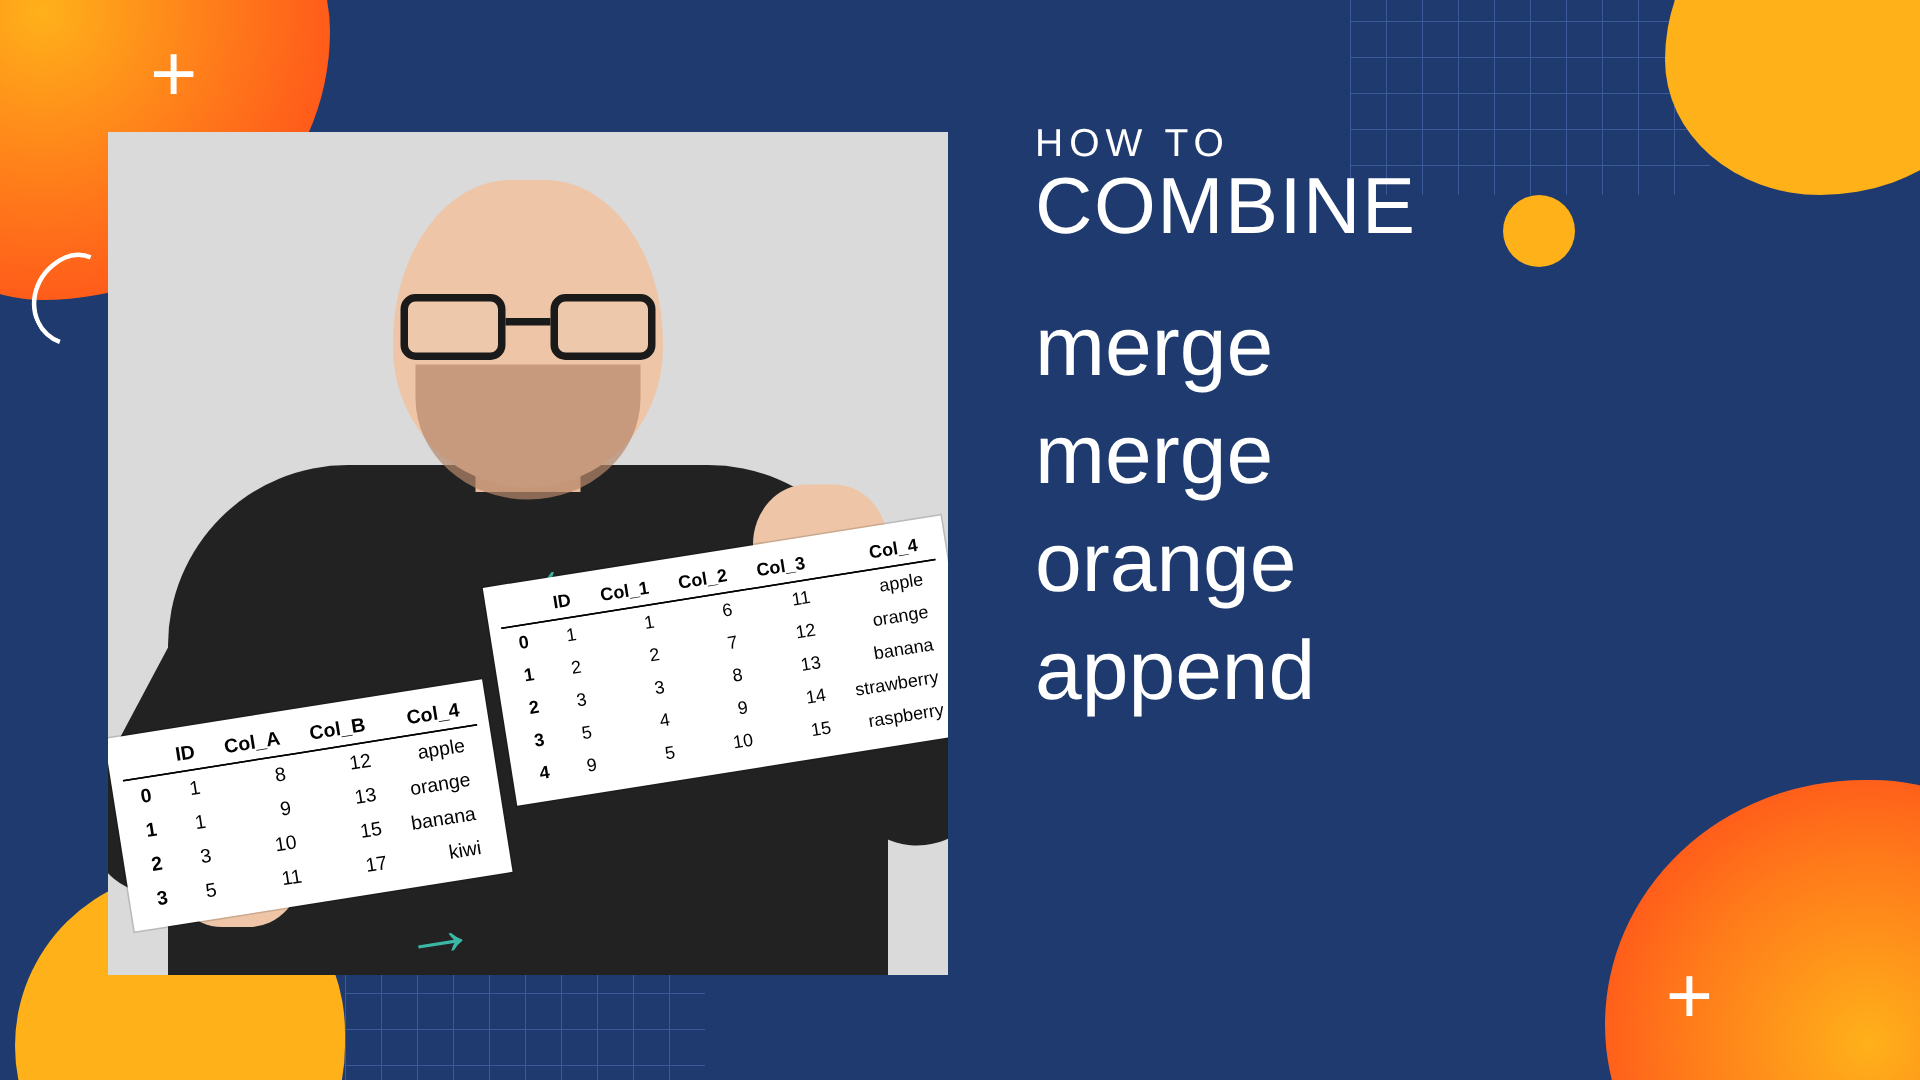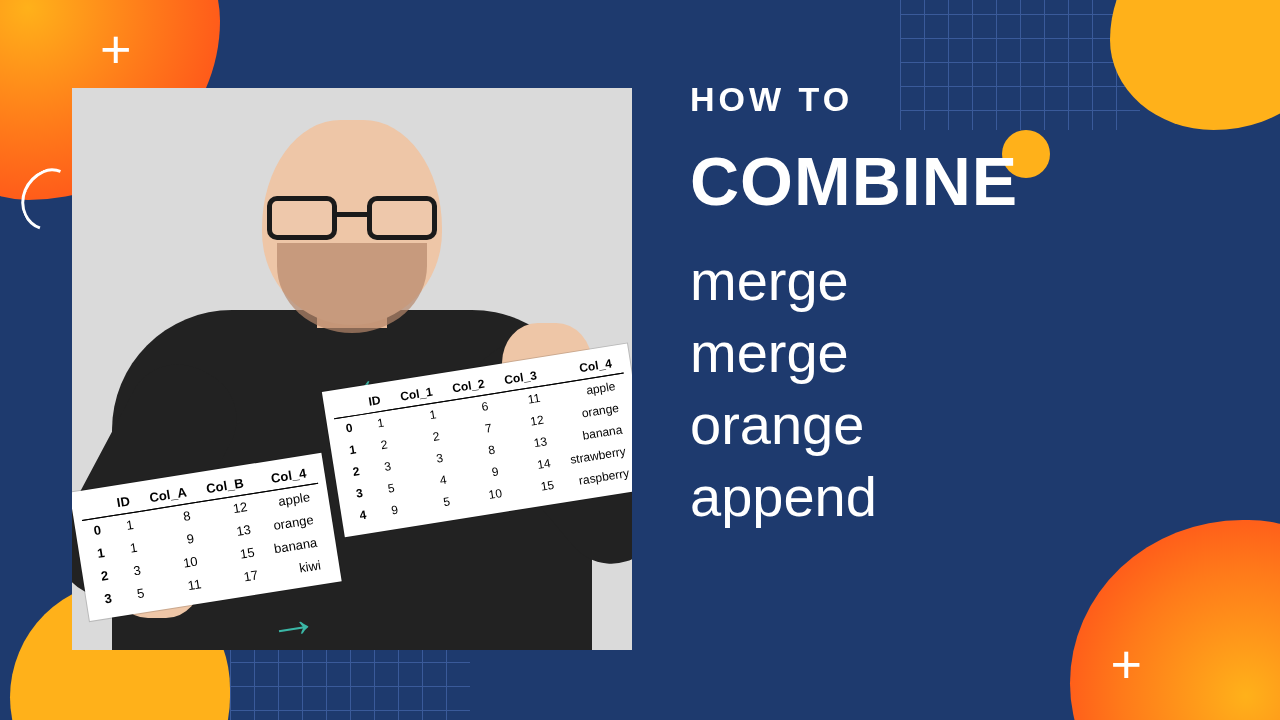--- a/index.html
+++ b/index.html
@@ -115,22 +115,22 @@
   .df th{ font-weight:700; border-bottom:1.5px solid #000;}
   .df td:first-child,.df th:first-child{ font-weight:700; text-align:right;}
   .df1{ left:0;   top:60px; }
   .df2{ left:265px; top:0; font-size:12px;}
   .arrow{position:absolute;color:#3bb7a6;font-size:50px;font-weight:700;}
   .arrow-l{left:295px; top:-35px;}  
   .arrow-r{left:175px; top:192px;}  
 
   
   .copy { position:absolute; left:690px; top:80px; right:60px; color:#fff; }
-  .kicker { font-size:34px; letter-spacing:4px; font-weight:700; text-transform:uppercase; color:#fff; margin-bottom:30px;}
-  .title { font-size:68px; line-height:.96; font-weight:700; letter-spacing:1px; text-transform:uppercase; margin-bottom:32px;}
+  .kicker { font-size:26px; letter-spacing:4px; font-weight:400; text-transform:uppercase; color:#fff; margin-bottom:2px;}
+  .title { font-size:53px; line-height:.96; font-weight:400; letter-spacing:1px; text-transform:uppercase; margin-bottom:32px;}
   .methods { font-size:56px; line-height:1.25; font-weight:300; }
   .methods div{ margin-bottom:2px; }
 </style>
 </head>
 <body>
 
 <div class="grid grid-top"></div>
 <div class="grid grid-bottom"></div>
 <div class="blob-top-left"></div>
 <div class="blob-top-right"></div>

